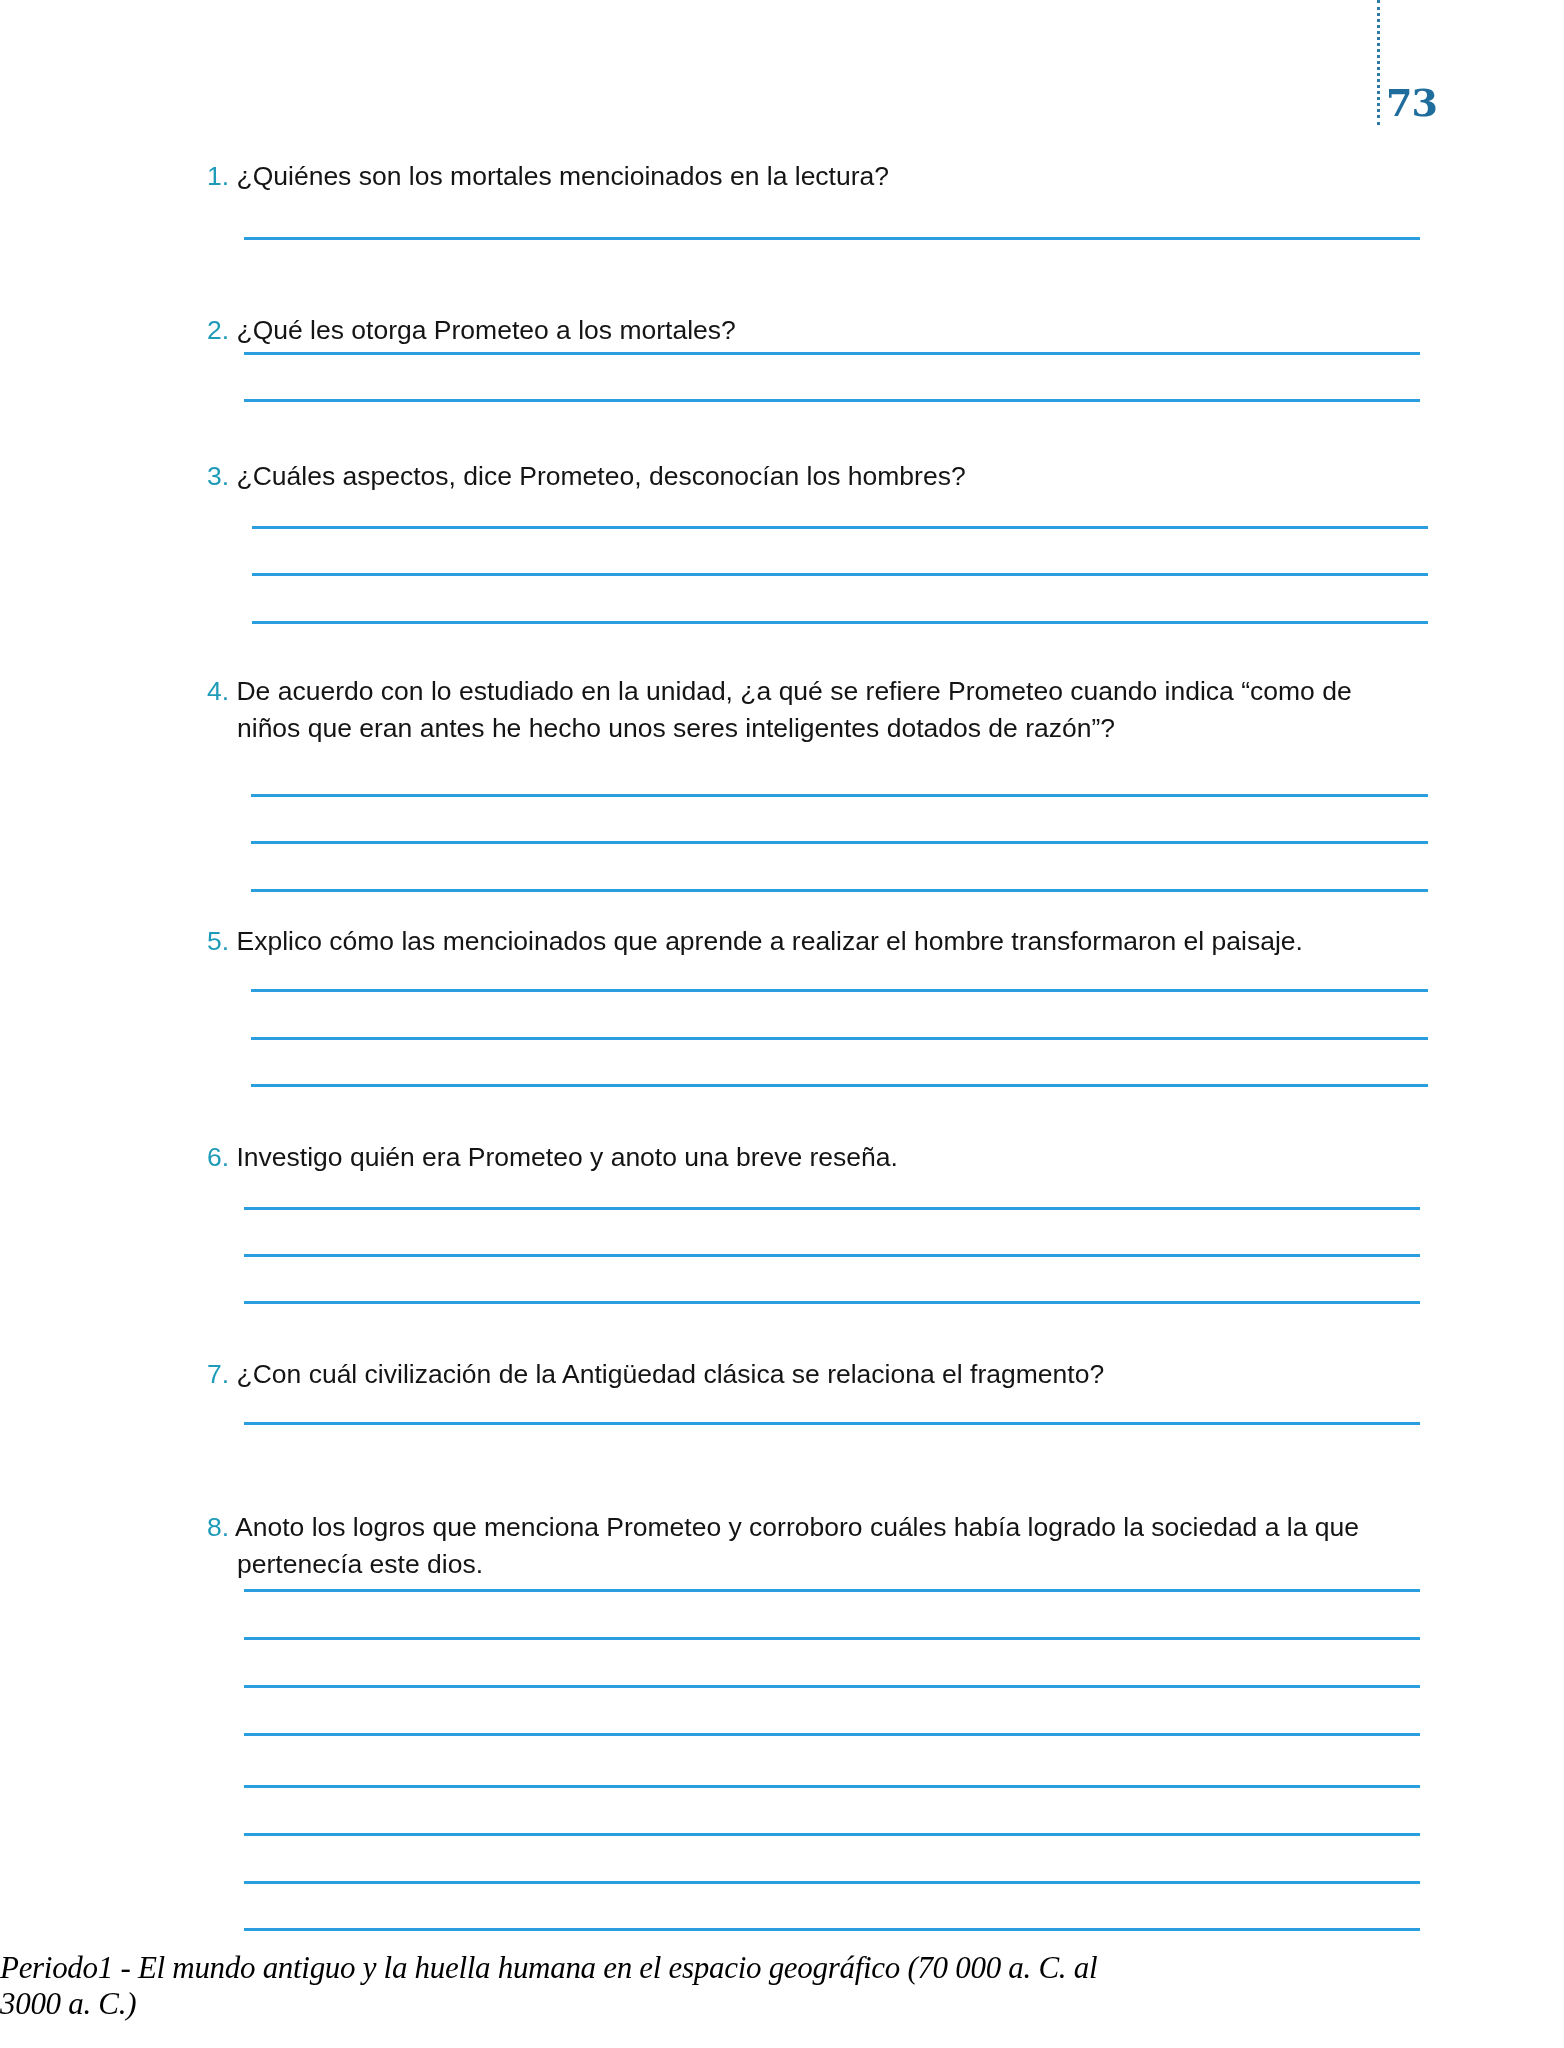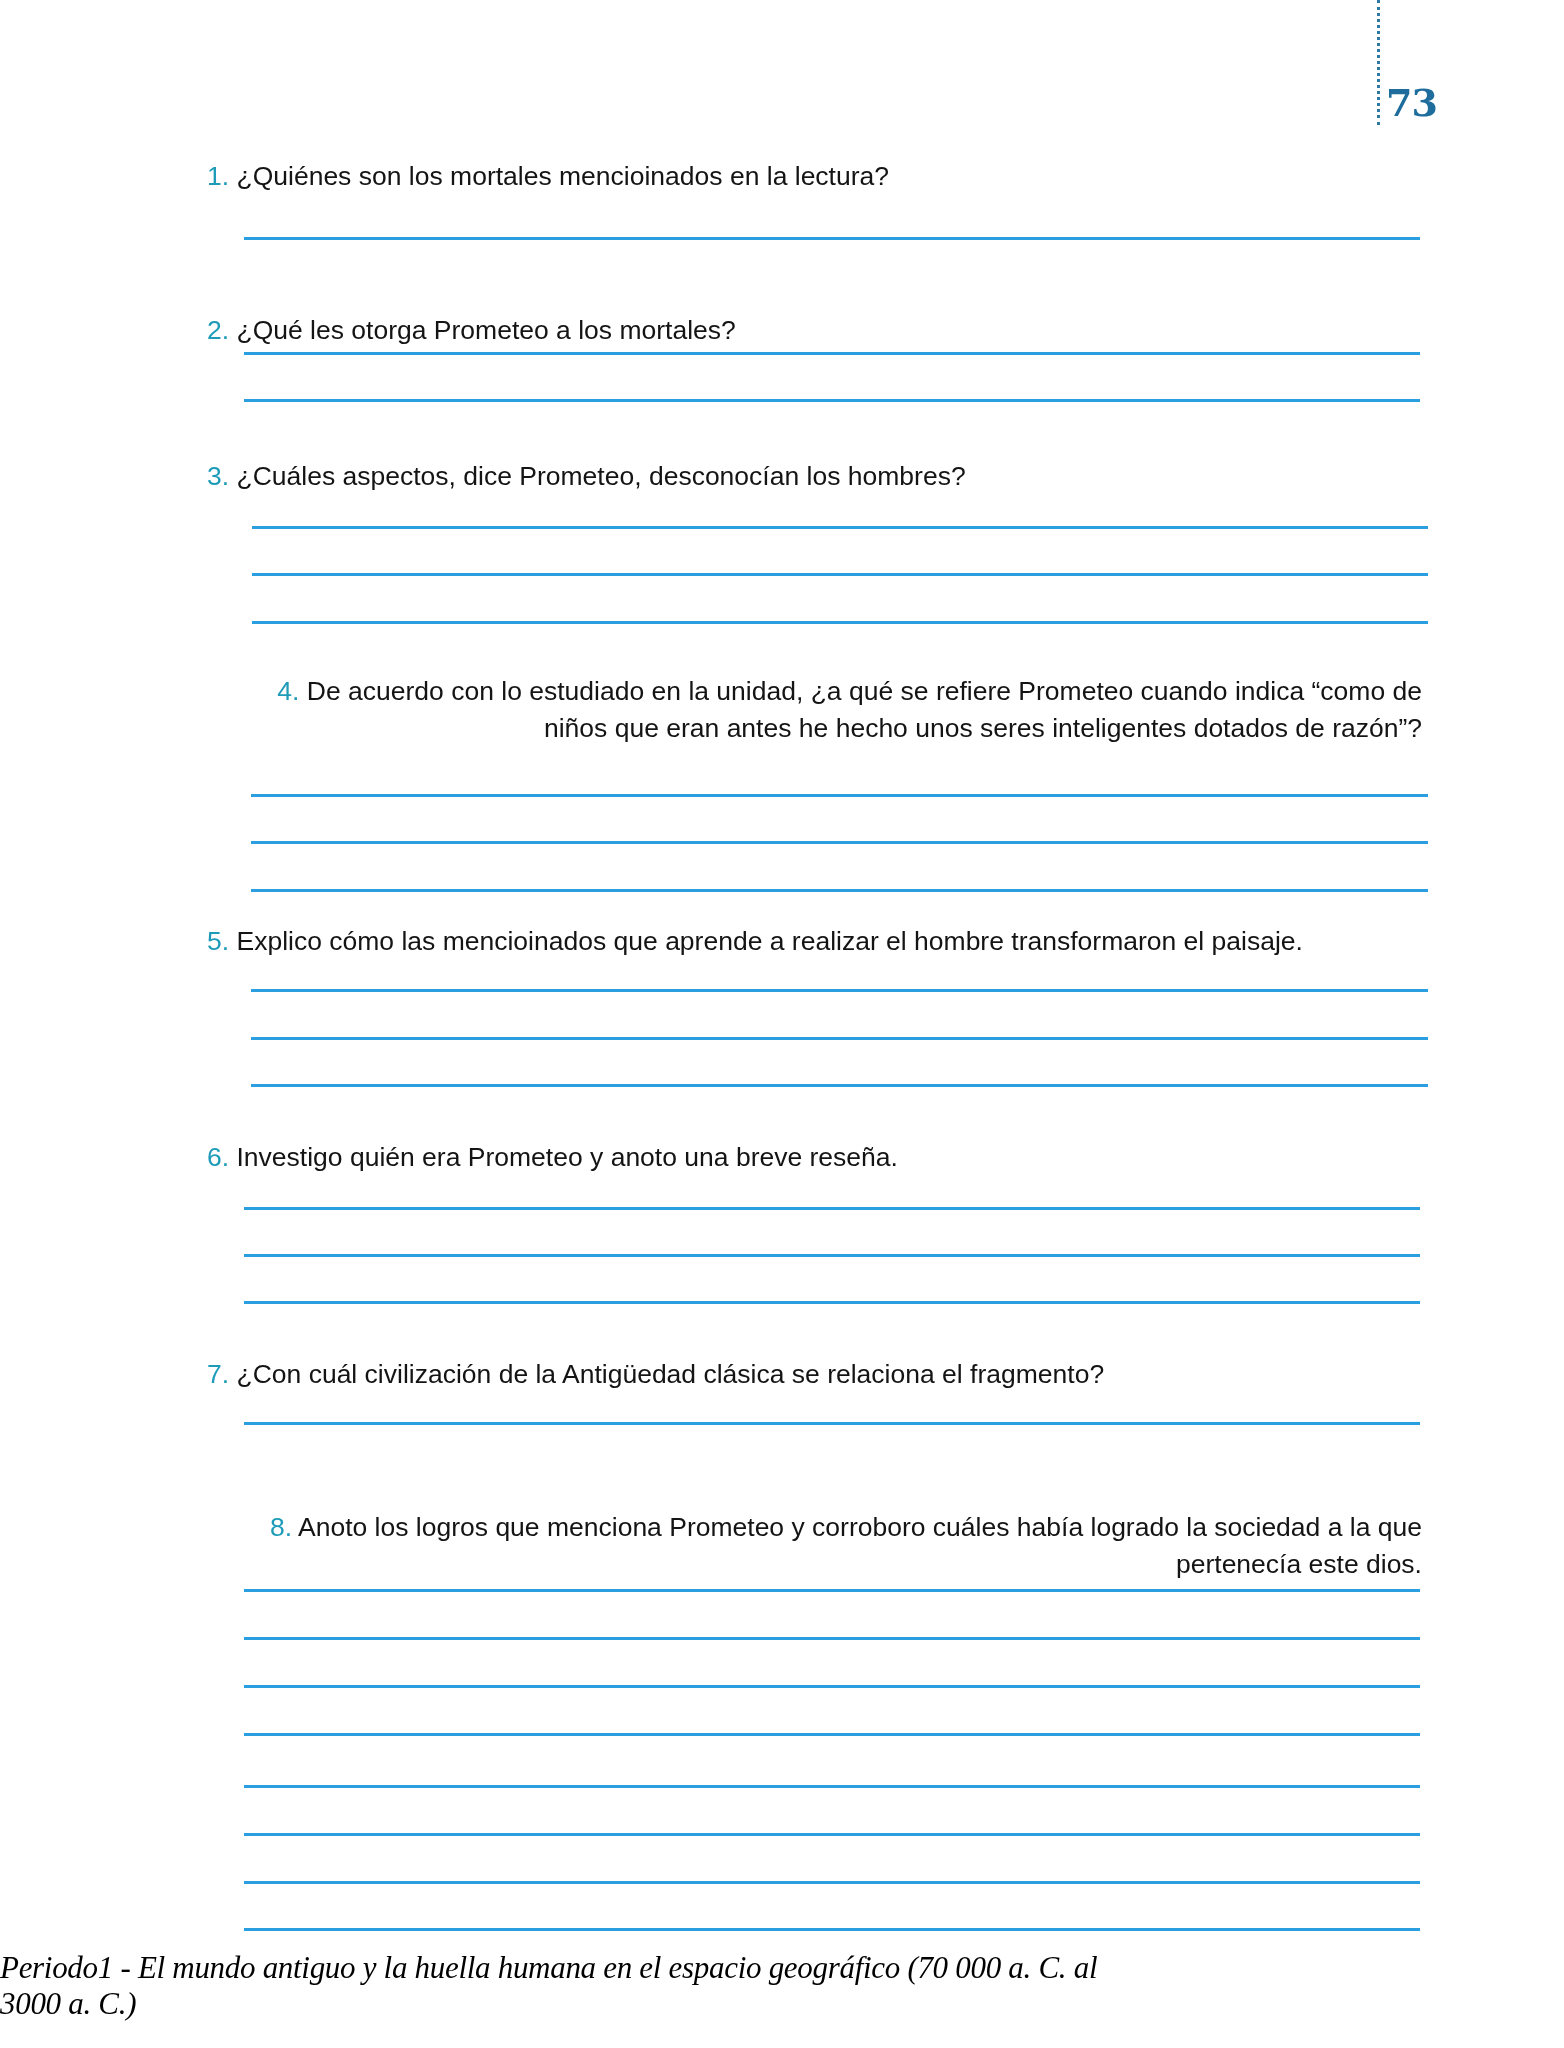--- a/index.html
+++ b/index.html
@@ -14,21 +14,21 @@
       font-family: "DejaVu Serif", "Liberation Serif", serif;
       font-weight: bold; font-size: 38px; color: #1f6d9c; letter-spacing: -1px;
     }
     .q {
       position: absolute; left: 207px;
       font-family: "Liberation Sans", sans-serif;
       font-size: 26.5px; line-height: 37px; color: #141414;
     }
     .q .num { color: #1d9bb8; }
     .q.multiline { width: 1215px; }
-    .q.multiline .text { display: block; padding-left: 30px; text-indent: -30px; text-align: right; }
+    .q.multiline .text { display: block; padding-left: 30px; text-indent: -30px; }
     .line {
       position: absolute; height: 3px; background: #2b9ee0;
     }
     .footer {
       position: absolute; right: 144px; top: 1950px;
       font-family: "Liberation Serif", "DejaVu Serif", serif;
       font-style: italic; font-size: 31px; color: #000000;
       letter-spacing: -0.3px;
     }
   </style>

